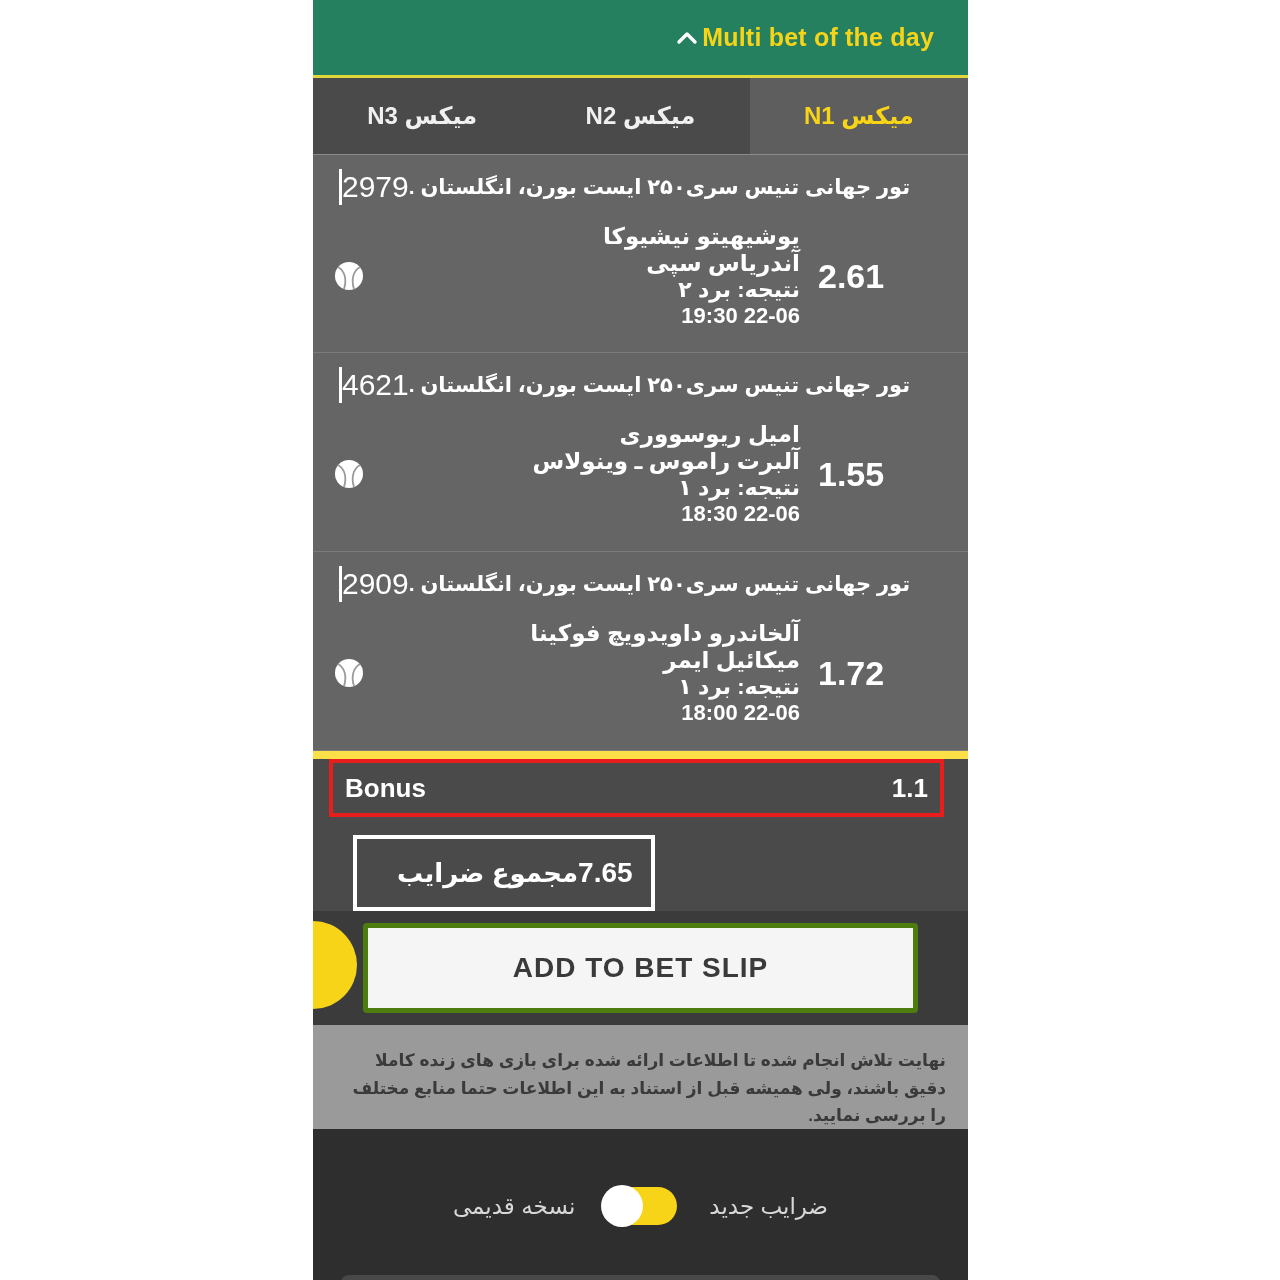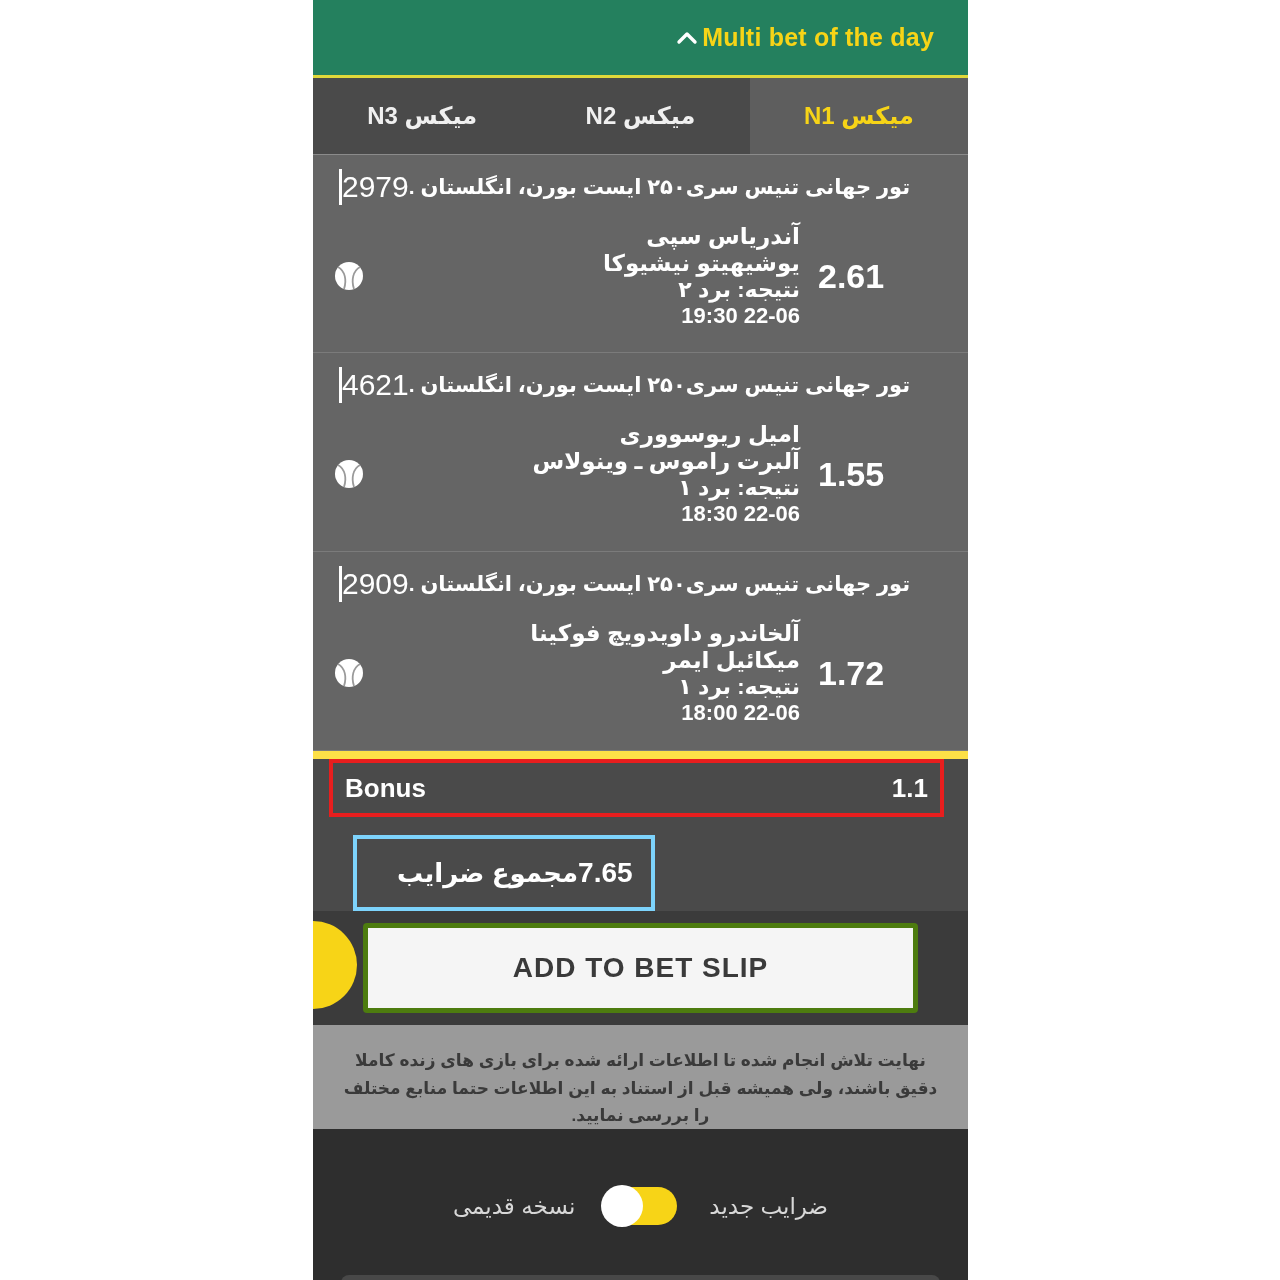--- a/index.html
+++ b/index.html
@@ -218,21 +218,21 @@
     margin: 18px 0 0 0;
     padding-left: 40px;
     display: flex;
     justify-content: flex-start;
   }
   .total-box {
     display: flex;
     flex-direction: row-reverse;
     align-items: center;
     direction: rtl;
-    border: 4px solid #7dd3fc;
+    border: 4px solid #ffffff;
     background: #4a4a4a;
     padding: 10px 18px;
     box-sizing: border-box;
     height: 76px;
     min-width: 285px;
   }
   .total-label {
     color: #ffffff;
     font-size: 26px;
     font-weight: bold;
@@ -288,20 +288,21 @@
     height: 104px;
     direction: rtl;
     text-align: center;
   }
   .disclaimer p {
     margin: 0;
     color: #3a3a3a;
     font-size: 17px;
     font-weight: bold;
     line-height: 1.62;
+    text-align: right;
   }
 
   
   .footer {
     background: #2e2e2e;
     height: 100%;
     padding-top: 58px;
     box-sizing: border-box;
   }
   .toggle-row {
@@ -377,22 +378,22 @@
         </div>
         <div class="match-body">
           <span class="sport-icon">
             <svg width="34" height="34" viewBox="0 0 34 34" aria-hidden="true">
               <circle cx="17" cy="17" r="14" fill="#ffffff"></circle>
               <path d="M6 8 C13 12 15 21 12 30" fill="none" stroke="#9a9a9a" stroke-width="1.8"></path>
               <path d="M28 8 C21 12 19 21 22 30" fill="none" stroke="#9a9a9a" stroke-width="1.8"></path>
             </svg>
           </span>
           <div class="match-info">
+            <div class="player">یوشیهیتو نیشیوکا</div>
             <div class="player">آندریاس سپی</div>
-            <div class="player">یوشیهیتو نیشیوکا</div>
             <div class="outcome">نتیجه: برد ۲</div>
             <div class="kickoff">19:30 22-06</div>
           </div>
           <div class="odd">2.61</div>
         </div>
       </div>
 
       <div class="match">
         <div class="match-head">
           <div class="head-bar"></div>

